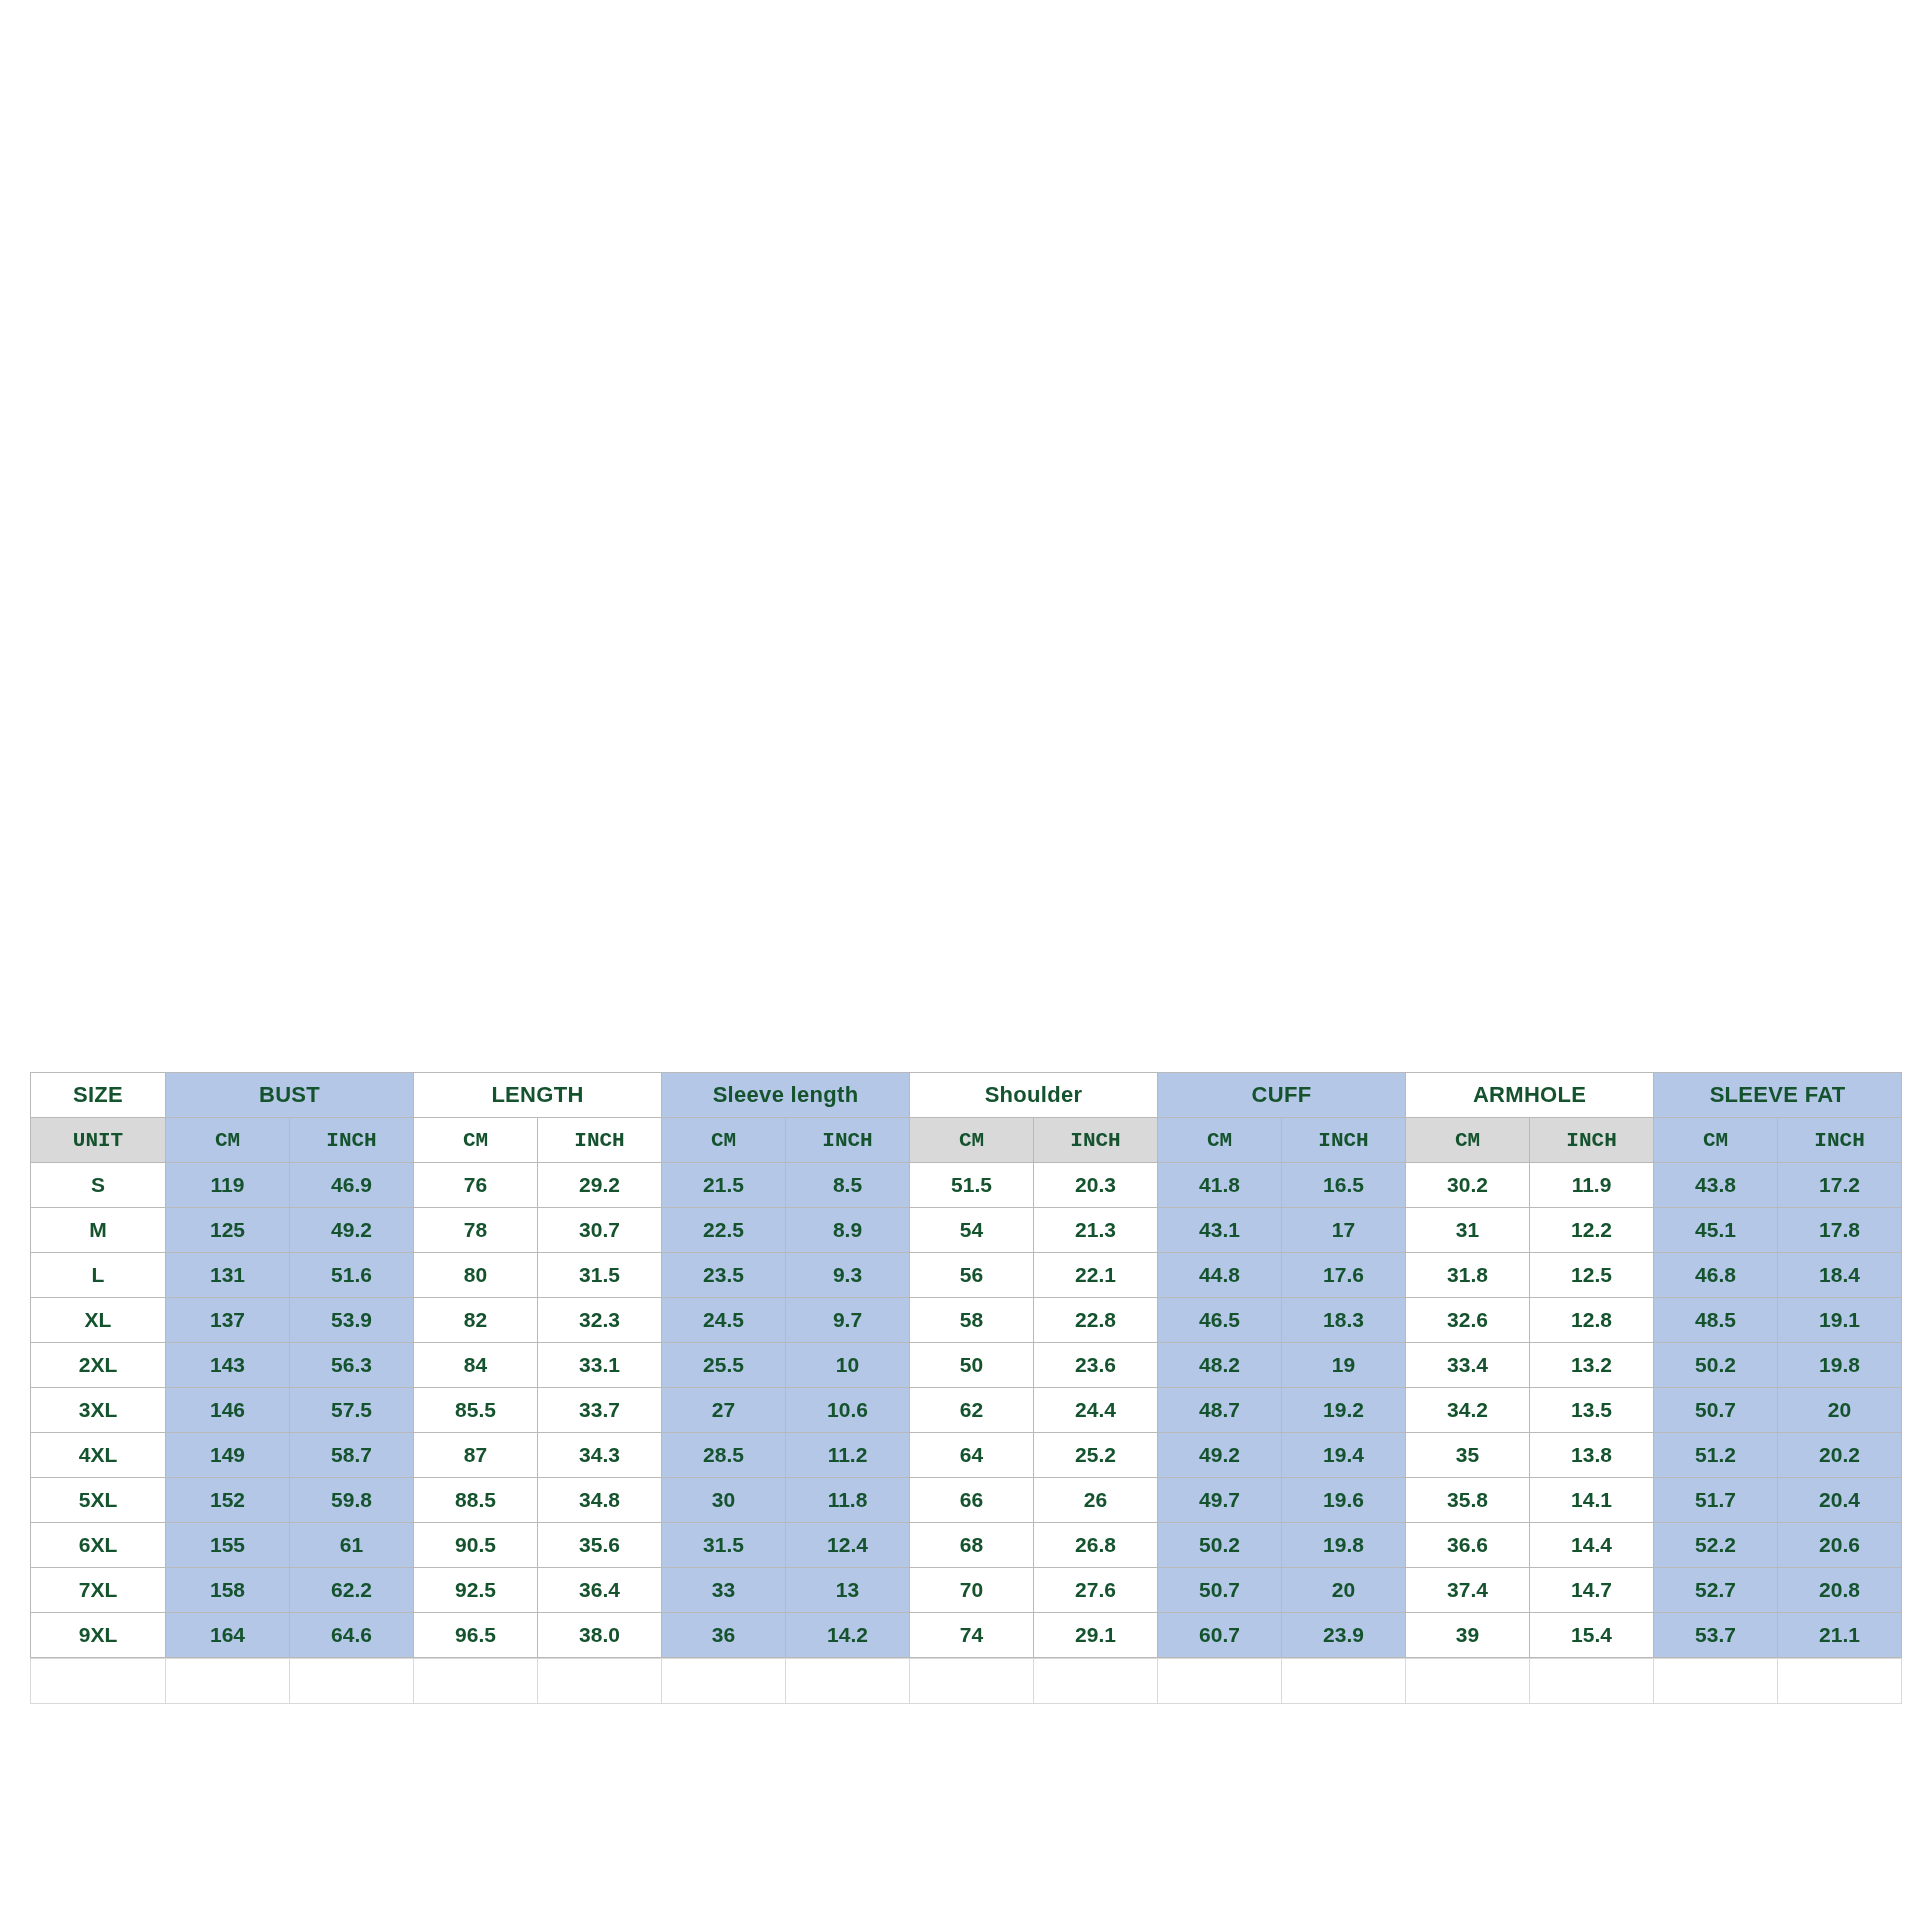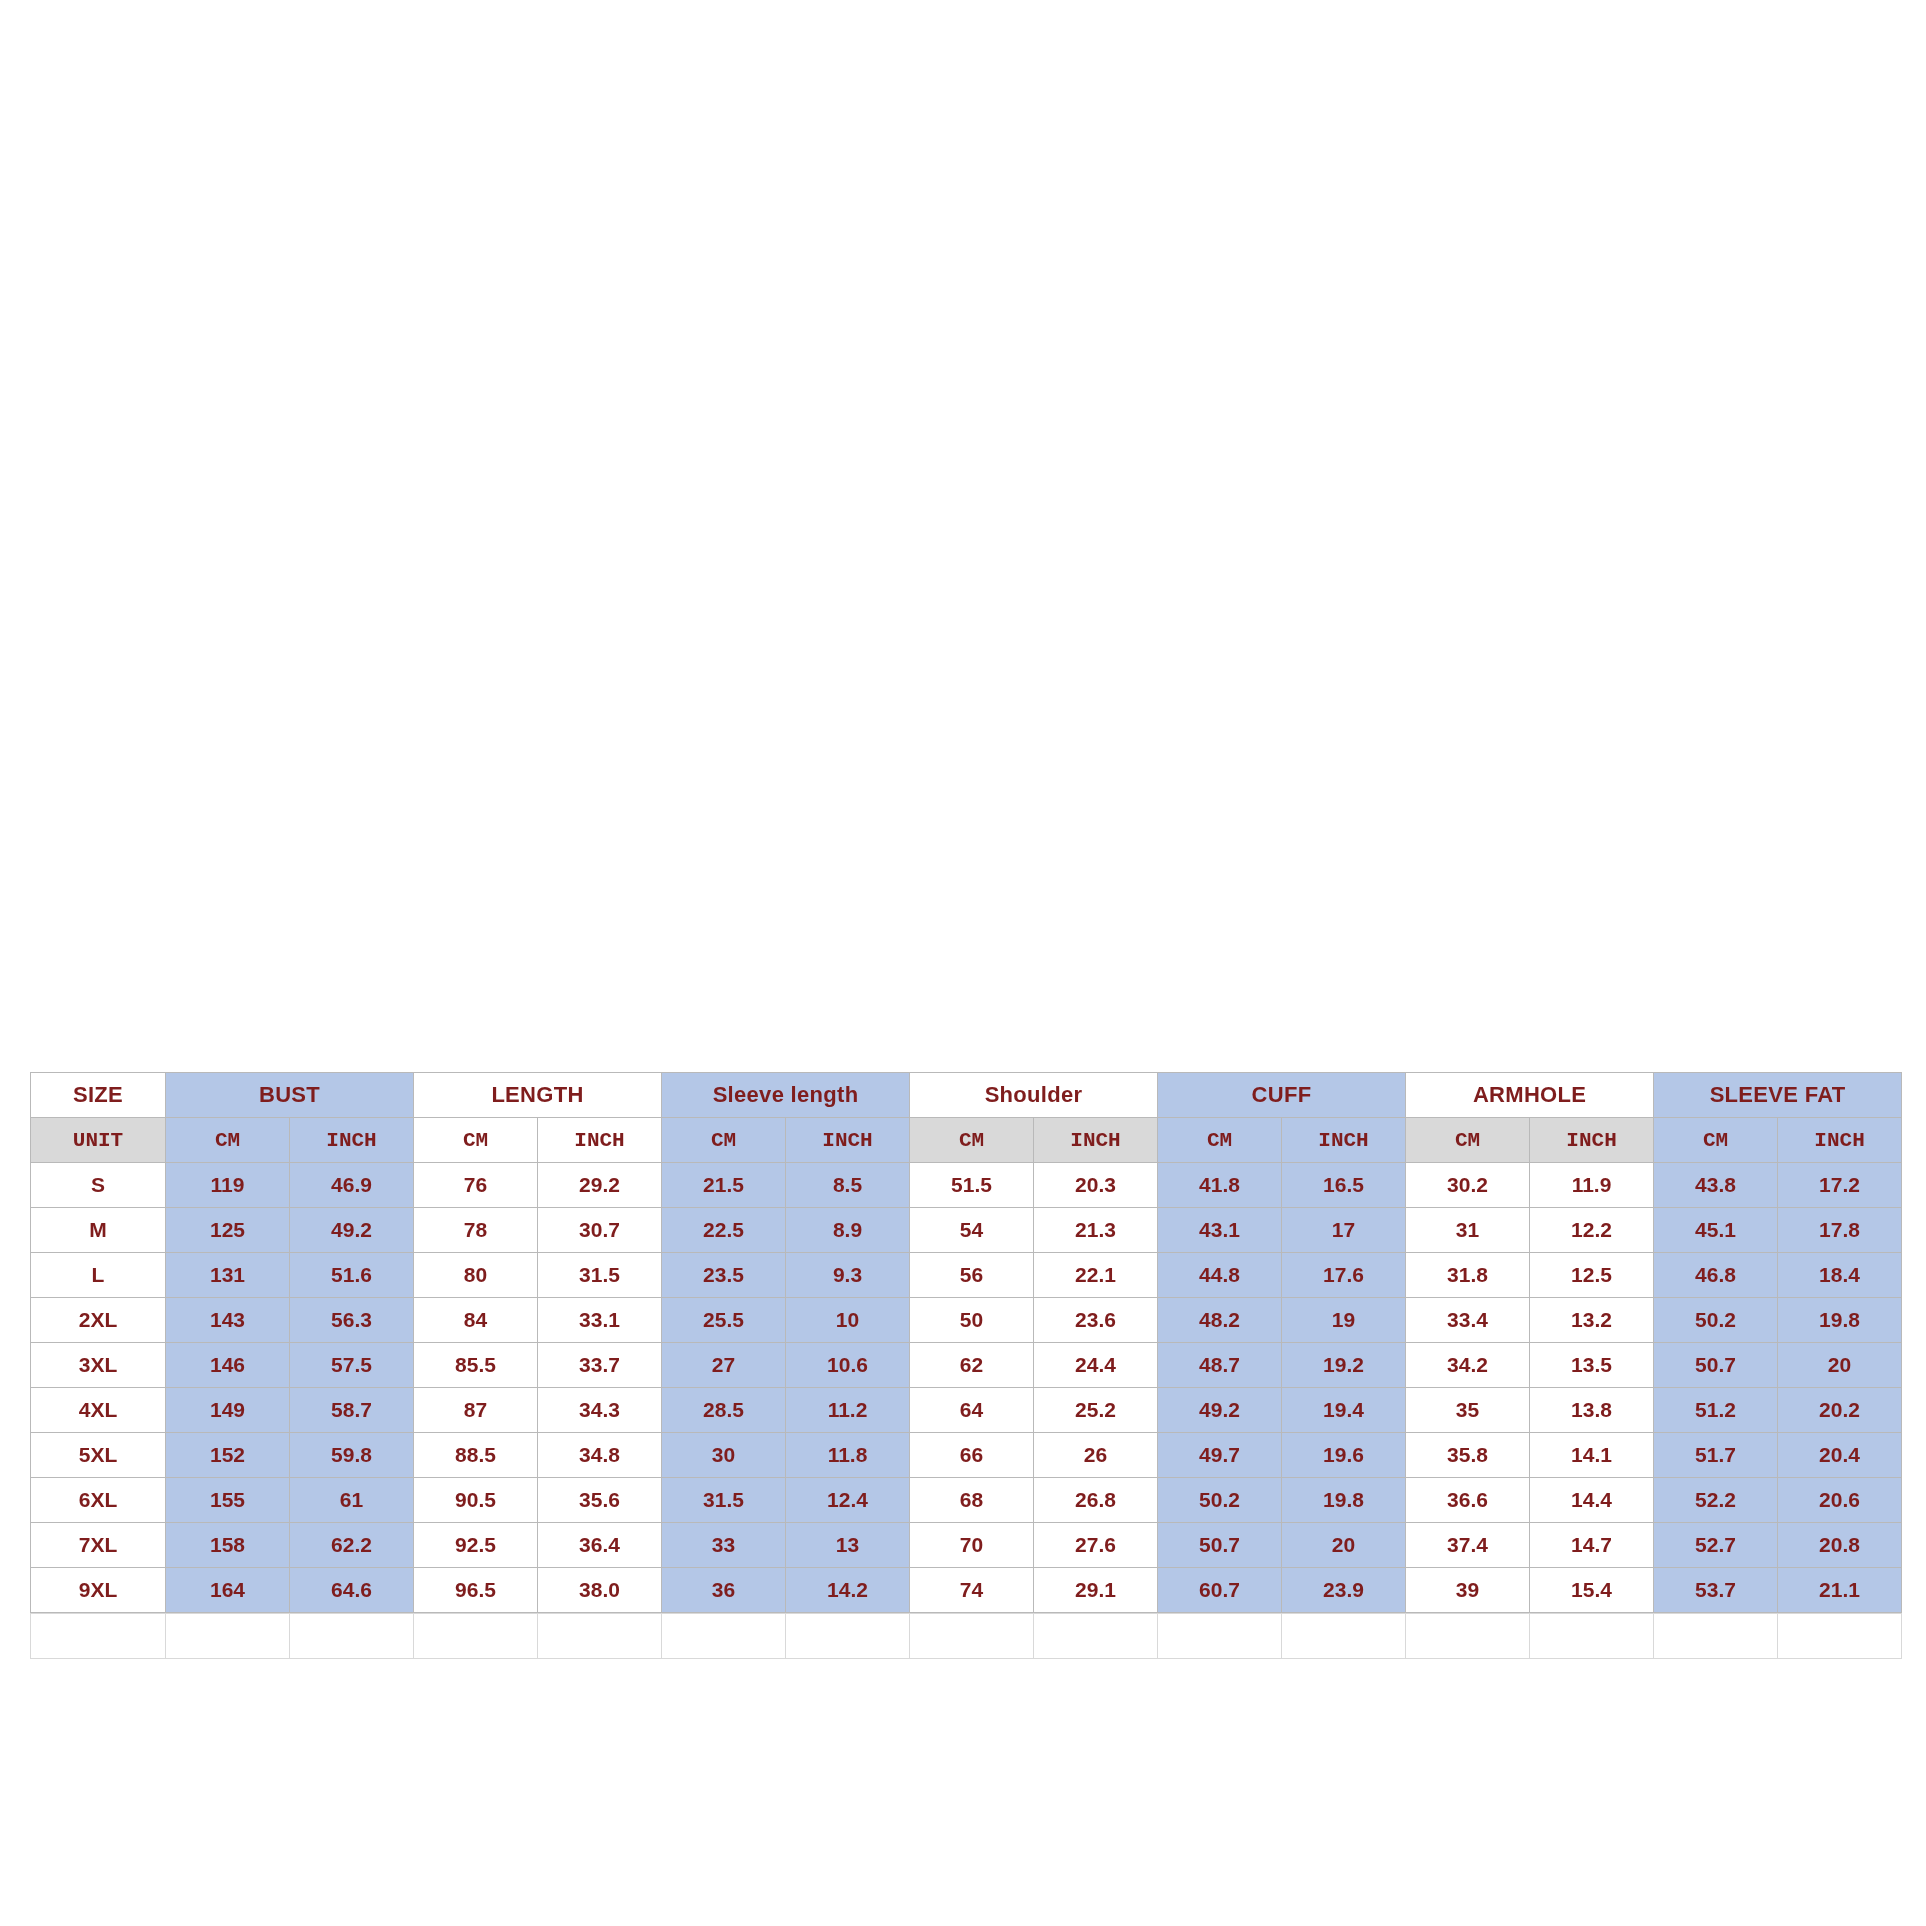--- a/index.html
+++ b/index.html
@@ -18,21 +18,21 @@
     position: absolute;
     left: 30px;
     top: 1072px;
     width: 1867px;
   }
   table.size-table {
     border-collapse: collapse;
     table-layout: fixed;
     width: 1867px;
     font-size: 21px;
-    color: #7f1d1d;
+    color: #14532d;
   }
   table.size-table td {
     border: 1px solid #b9b9b9;
     text-align: center;
     vertical-align: middle;
     height: 44px;
     padding: 0;
     font-weight: bold;
     white-space: nowrap;
   }
@@ -153,20 +153,37 @@
           <td class="white">56</td>
           <td class="white">22.1</td>
           <td class="blue">44.8</td>
           <td class="blue">17.6</td>
           <td class="white">31.8</td>
           <td class="white">12.5</td>
           <td class="blue">46.8</td>
           <td class="blue">18.4</td>
         </tr>
         <tr class="data-row">
+          <td class="white">XL</td>
+          <td class="blue">137</td>
+          <td class="blue">53.9</td>
+          <td class="white">82</td>
+          <td class="white">32.3</td>
+          <td class="blue">24.5</td>
+          <td class="blue">9.7</td>
+          <td class="white">58</td>
+          <td class="white">22.8</td>
+          <td class="blue">46.5</td>
+          <td class="blue">18.3</td>
+          <td class="white">32.6</td>
+          <td class="white">12.8</td>
+          <td class="blue">48.5</td>
+          <td class="blue">19.1</td>
+        </tr>
+        <tr class="data-row">
           <td class="white">2XL</td>
           <td class="blue">143</td>
           <td class="blue">56.3</td>
           <td class="white">84</td>
           <td class="white">33.1</td>
           <td class="blue">25.5</td>
           <td class="blue">10</td>
           <td class="white">50</td>
           <td class="white">23.6</td>
           <td class="blue">48.2</td>

